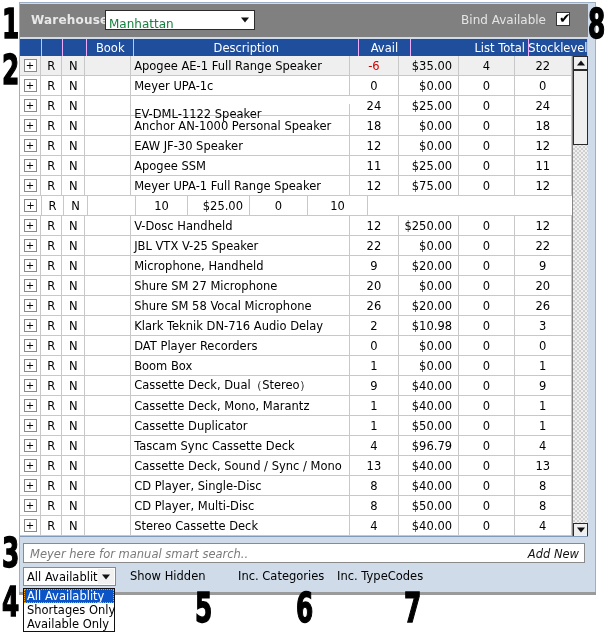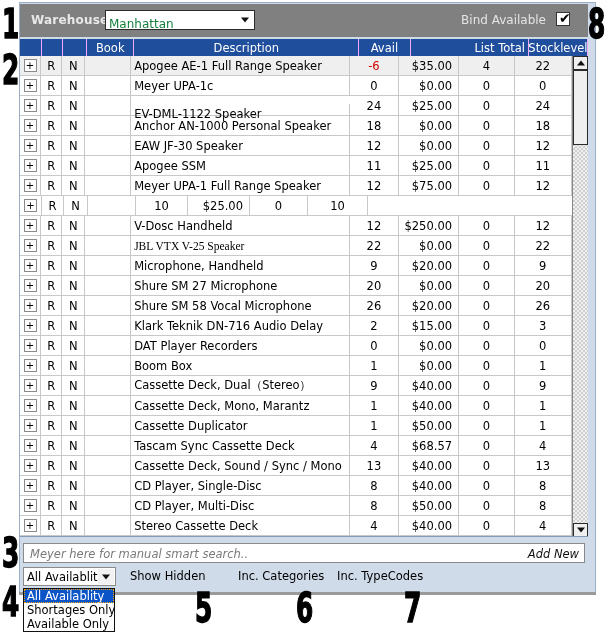--- a/index.html
+++ b/index.html
@@ -385,21 +385,21 @@
           <div class="cell c-center" style="width: 58px;">0</div>
           <div class="cell c-center" style="width: 60px;">12</div>
         </div>
         <div class="row">
           <div class="cell c-center" style="width: 22px;">
             <span class="plusbox">+</span>
           </div>
           <div class="cell c-center" style="width: 22px;">R</div>
           <div class="cell c-center" style="width: 24px;">N</div>
           <div class="cell c-center" style="width: 48px;"></div>
-          <div class="cell" style="width: 228px; font-family: Liberation Serif, serif;">JBL VTX V-25 Speaker</div>
+          <div class="cell" style="width: 228px;">JBL VTX V-25 Speaker</div>
           <div class="cell c-center" style="width: 52px;">22</div>
           <div class="cell c-right" style="width: 62px;">$0.00</div>
           <div class="cell c-center" style="width: 58px;">0</div>
           <div class="cell c-center" style="width: 60px;">22</div>
         </div>
         <div class="row">
           <div class="cell c-center" style="width: 22px;">
             <span class="plusbox">+</span>
           </div>
           <div class="cell c-center" style="width: 22px;">R</div>
@@ -439,21 +439,21 @@
         </div>
         <div class="row">
           <div class="cell c-center" style="width: 22px;">
             <span class="plusbox">+</span>
           </div>
           <div class="cell c-center" style="width: 22px;">R</div>
           <div class="cell c-center" style="width: 24px;">N</div>
           <div class="cell c-center" style="width: 48px;"></div>
           <div class="cell" style="width: 228px;">Klark Teknik DN-716 Audio Delay</div>
           <div class="cell c-center" style="width: 52px;">2</div>
-          <div class="cell c-right" style="width: 62px;">$15.00</div>
+          <div class="cell c-right" style="width: 62px;">$10.98</div>
           <div class="cell c-center" style="width: 58px;">0</div>
           <div class="cell c-center" style="width: 60px;">3</div>
         </div>
         <div class="row">
           <div class="cell c-center" style="width: 22px;">
             <span class="plusbox">+</span>
           </div>
           <div class="cell c-center" style="width: 22px;">R</div>
           <div class="cell c-center" style="width: 24px;">N</div>
           <div class="cell c-center" style="width: 48px;"></div>
@@ -517,21 +517,21 @@
         </div>
         <div class="row">
           <div class="cell c-center" style="width: 22px;">
             <span class="plusbox">+</span>
           </div>
           <div class="cell c-center" style="width: 22px;">R</div>
           <div class="cell c-center" style="width: 24px;">N</div>
           <div class="cell c-center" style="width: 48px;"></div>
           <div class="cell" style="width: 228px;">Tascam Sync Cassette Deck</div>
           <div class="cell c-center" style="width: 52px;">4</div>
-          <div class="cell c-right" style="width: 62px;">$68.57</div>
+          <div class="cell c-right" style="width: 62px;">$96.79</div>
           <div class="cell c-center" style="width: 58px;">0</div>
           <div class="cell c-center" style="width: 60px;">4</div>
         </div>
         <div class="row">
           <div class="cell c-center" style="width: 22px;">
             <span class="plusbox">+</span>
           </div>
           <div class="cell c-center" style="width: 22px;">R</div>
           <div class="cell c-center" style="width: 24px;">N</div>
           <div class="cell c-center" style="width: 48px;"></div>

